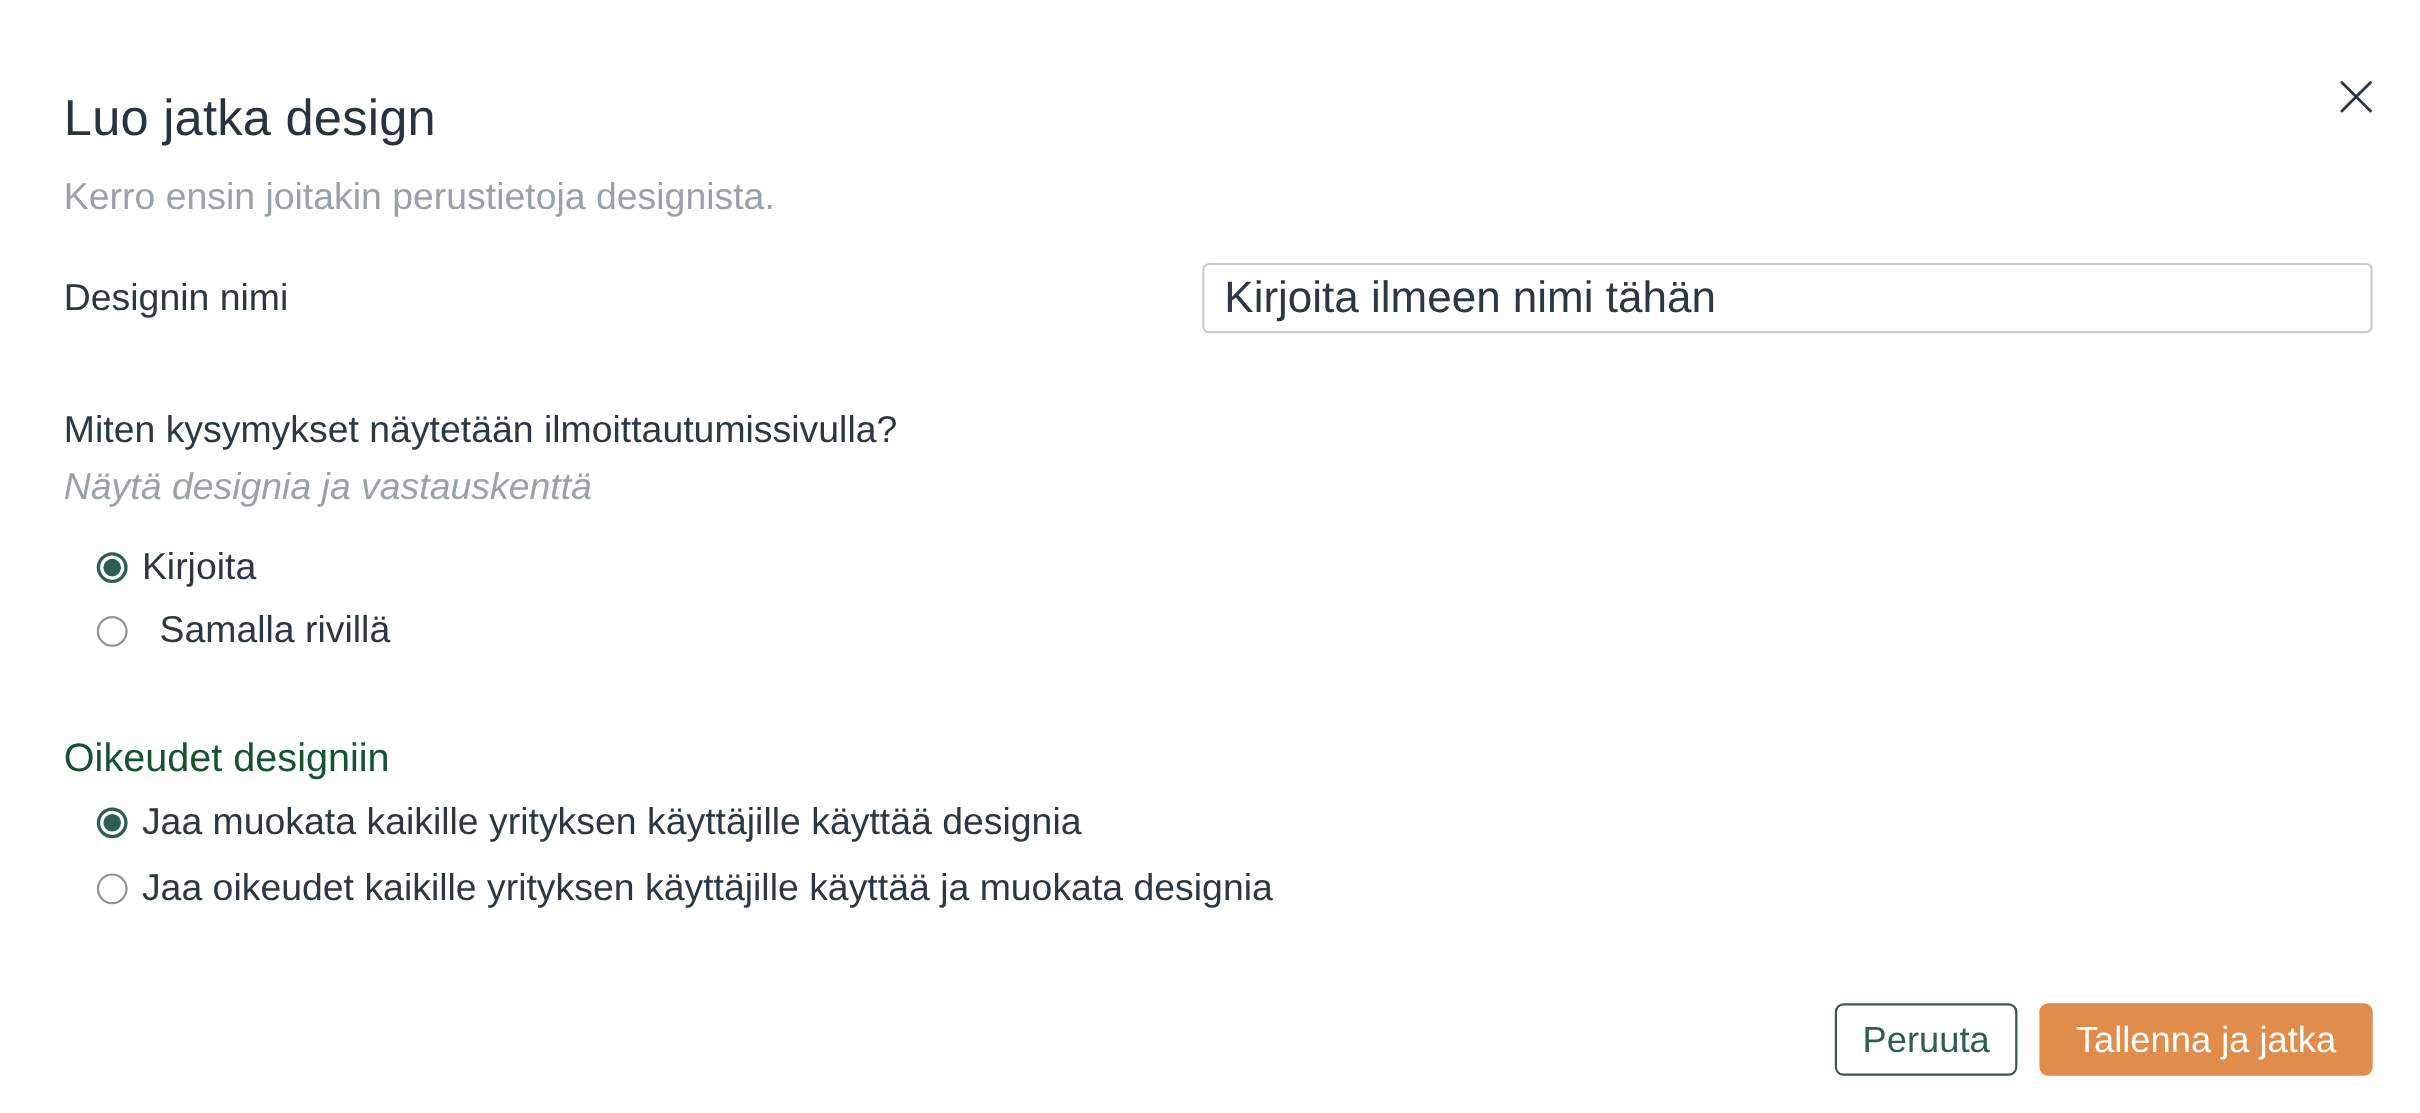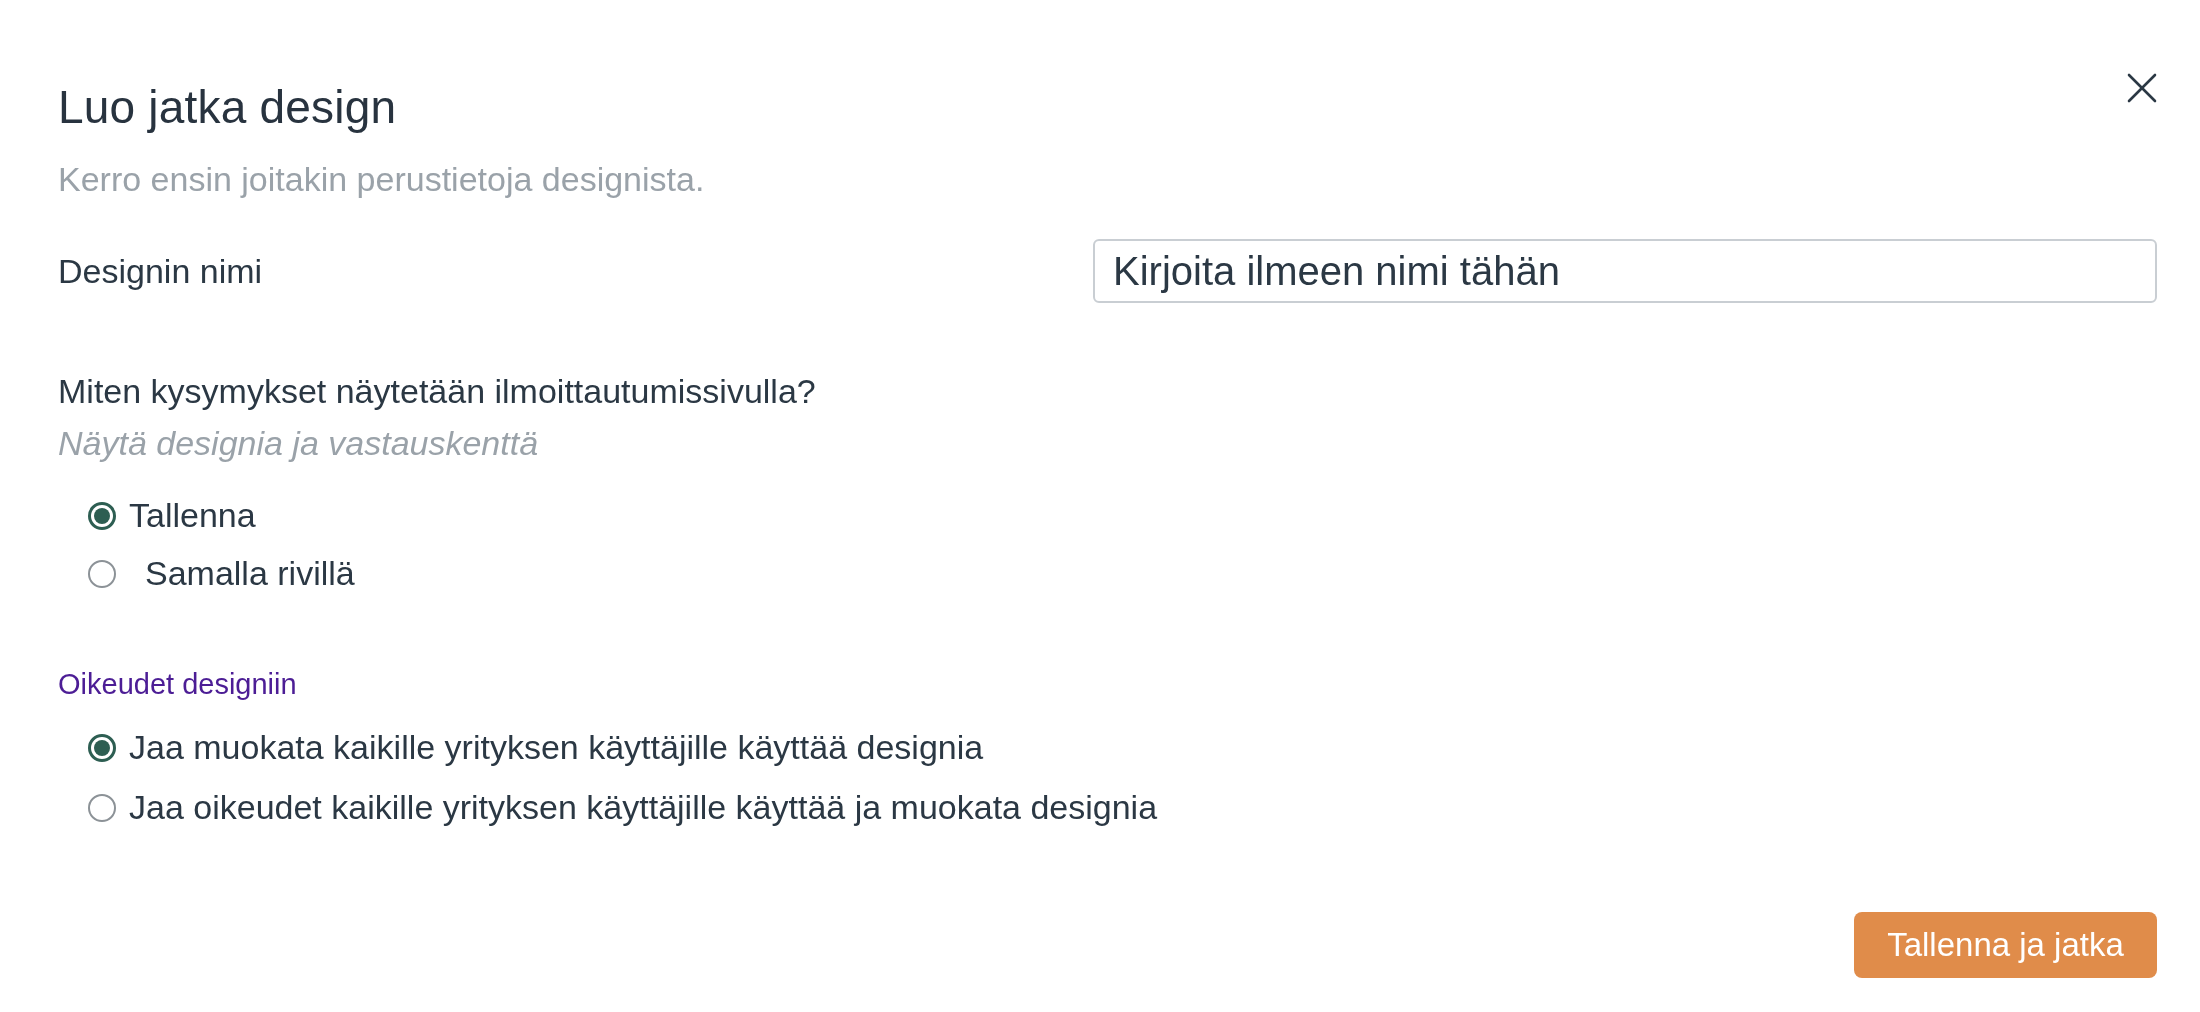--- a/index.html
+++ b/index.html
@@ -70,21 +70,21 @@
     content: ""; position: absolute; inset: 3px;
     border-radius: 50%; background: #2d5e52;
   }
   .radio-label { font-size: 34px; color: #2b3844; white-space: nowrap; }
 
   #radio-display-0 { top: 496px; }
   #radio-display-1 { top: 554px; gap: 29px; }
 
   .section-label {
     position: absolute; left: 58px; top: 668px;
-    font-size: 29px; color: #4c1d95;
+    font-size: 36px; color: #14532d;
   }
   #radio-rights-0 { top: 728px; }
   #radio-rights-1 { top: 788px; }
 
   .btn-cancel {
     position: absolute; left: 1668px; top: 912px;
     width: 166px; height: 66px;
     background: #fff; border: 2px solid #2d5e52; border-radius: 8px;
     font-family: "Liberation Sans", sans-serif;
     font-size: 33px; color: #2d5e52;
@@ -117,35 +117,36 @@
   </button>
 
   <label class="field-label">Designin nimi</label>
   <input class="name-input" type="text" value="Kirjoita ilmeen nimi tähän" style="">
 
   <div class="question-heading">Miten kysymykset näytetään ilmoittautumissivulla?</div>
   <div class="question-hint">Näytä designia ja vastauskenttä</div>
 
   <div class="radio-row checked" id="radio-display-0">
     <span class="radio-circle"></span>
-    <span class="radio-label">Tallenna</span>
+    <span class="radio-label">Kirjoita</span>
   </div>
 
   <div class="radio-row" id="radio-display-1">
     <span class="radio-circle"></span>
     <span class="radio-label">Samalla rivillä</span>
   </div>
 
   <div class="section-label">Oikeudet designiin</div>
 
   <div class="radio-row checked" id="radio-rights-0">
     <span class="radio-circle"></span>
     <span class="radio-label">Jaa muokata kaikille yrityksen käyttäjille käyttää designia</span>
   </div>
 
   <div class="radio-row" id="radio-rights-1">
     <span class="radio-circle"></span>
     <span class="radio-label">Jaa oikeudet kaikille yrityksen käyttäjille käyttää ja muokata designia</span>
   </div>
 
+  <button class="btn-cancel">Peruuta</button>
   <button class="btn-submit">Tallenna ja jatka</button>
 
 </div>
 
 </body></html>

